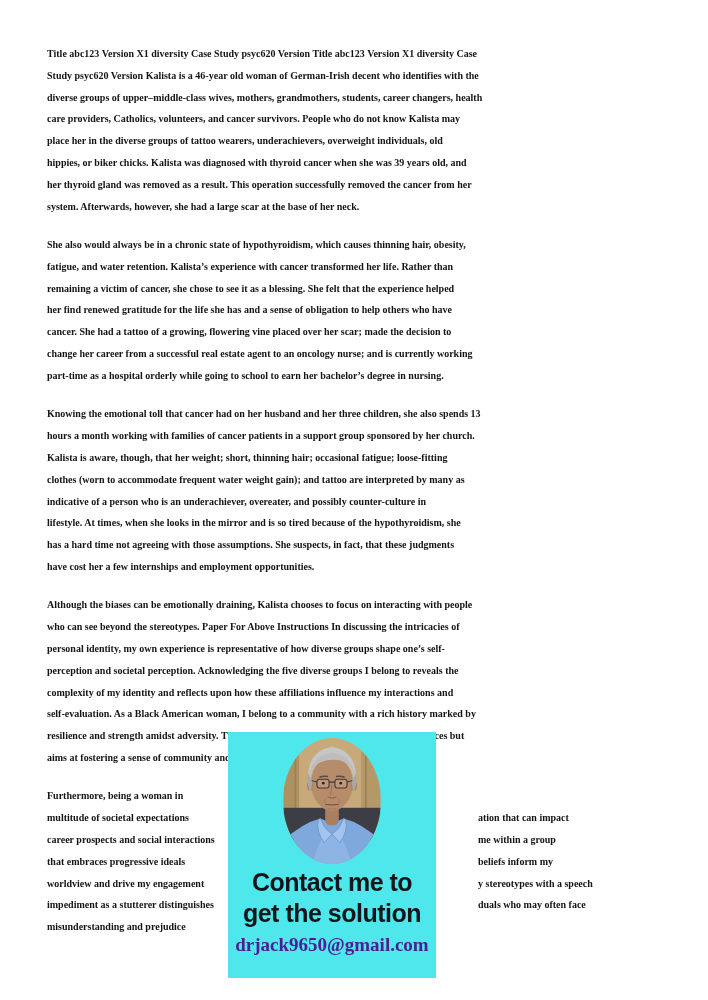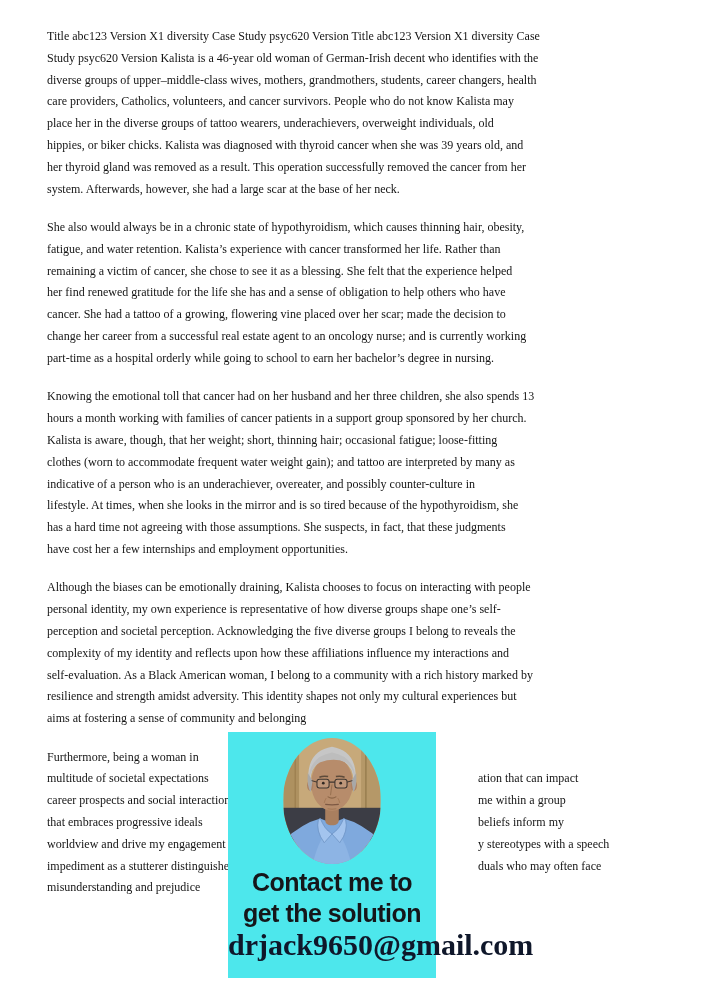--- a/index.html
+++ b/index.html
@@ -9,25 +9,26 @@
     font-family: "Liberation Serif", "DejaVu Serif", serif;
     overflow: hidden;
   }
   .page {
     position: relative;
     width: 708px; height: 1000px;
     background: #ffffff;
   }
   .text-layer {
     position: absolute;
-    left: 47px; top: 26px;
+    left: 47px; top: 43px;
     width: 616px;
     color: #141414;
-    font-size: 12px;
+    font-size: 10px;
     line-height: 21.8px;
+    font-weight: bold;
   }
   .paragraph { margin: 0 0 16.7px 0; }
   .paragraph:last-child { margin-bottom: 12px; }
   .text-line { white-space: nowrap; height: 21.8px; }
   .split-line { position: relative; }
   .split-line .frag-right {
     position: absolute;
     left: 431px; top: 0;
     white-space: nowrap;
   }
@@ -51,23 +52,23 @@
     font-family: "Liberation Sans", "DejaVu Sans", sans-serif;
     font-weight: 700;
     font-size: 25px;
     line-height: 31px;
     letter-spacing: -0.5px;
   }
   .promo-email {
     margin-top: 2px;
     font-family: "Liberation Serif", "DejaVu Serif", serif;
     font-weight: 700;
-    font-size: 30px;
+    font-size: 19px;
     line-height: 28px;
-    color: #0f172a;
+    color: #4c1d95;
   }
 </style>
 </head>
 <body>
 
 <div class="page">
 
   <div class="text-layer">
 
     <div class="paragraph">
@@ -97,20 +98,21 @@
       <div class="text-line">Kalista is aware, though, that her weight; short, thinning hair; occasional fatigue; loose-fitting</div>
       <div class="text-line">clothes (worn to accommodate frequent water weight gain); and tattoo are interpreted by many as</div>
       <div class="text-line">indicative of a person who is an underachiever, overeater, and possibly counter-culture in</div>
       <div class="text-line">lifestyle. At times, when she looks in the mirror and is so tired because of the hypothyroidism, she</div>
       <div class="text-line">has a hard time not agreeing with those assumptions. She suspects, in fact, that these judgments</div>
       <div class="text-line">have cost her a few internships and employment opportunities.</div>
     </div>
 
     <div class="paragraph">
       <div class="text-line">Although the biases can be emotionally draining, Kalista chooses to focus on interacting with people</div>
+      <div class="text-line">who can see beyond the stereotypes. Paper For Above Instructions In discussing the intricacies of</div>
       <div class="text-line">personal identity, my own experience is representative of how diverse groups shape one’s self-</div>
       <div class="text-line">perception and societal perception. Acknowledging the five diverse groups I belong to reveals the</div>
       <div class="text-line">complexity of my identity and reflects upon how these affiliations influence my interactions and</div>
       <div class="text-line">self-evaluation. As a Black American woman, I belong to a community with a rich history marked by</div>
       <div class="text-line">resilience and strength amidst adversity. This identity shapes not only my cultural experiences but</div>
       <div class="text-line">aims at fostering a sense of community and belonging</div>
     </div>
 
     <div class="paragraph">
       <div class="text-line split-line">

